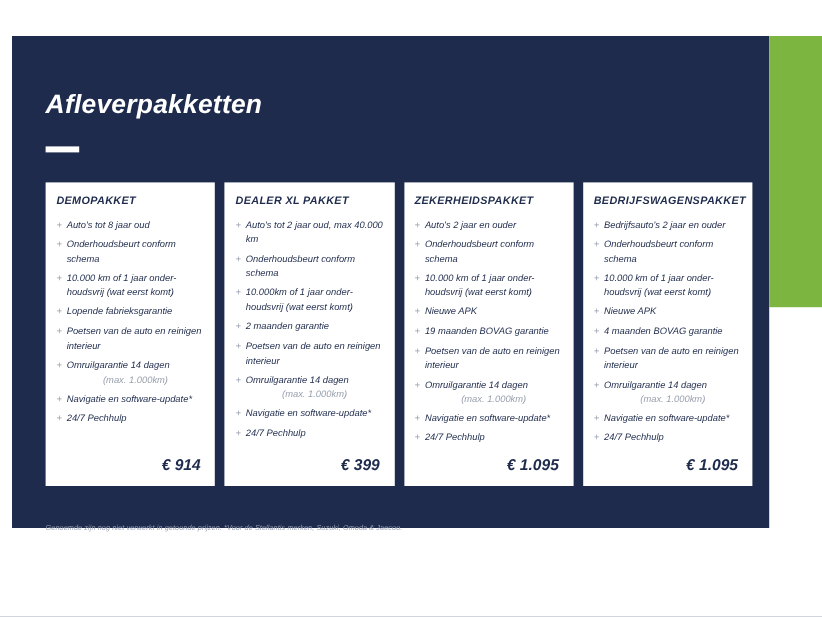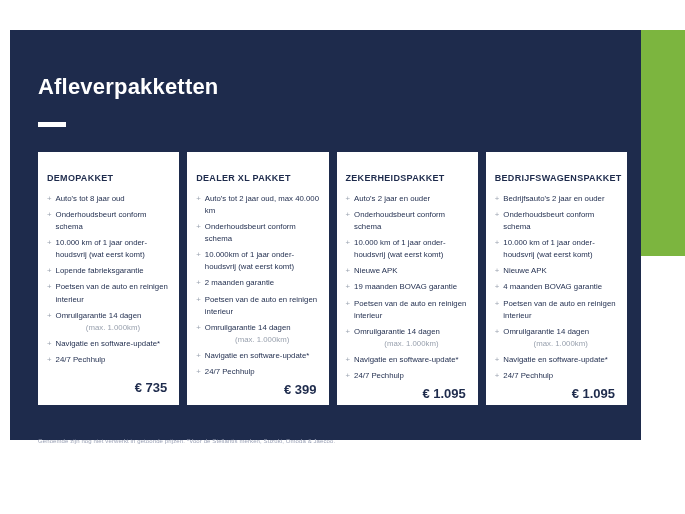--- a/index.html
+++ b/index.html
@@ -12,20 +12,21 @@
     --navy: #1e2b4c;
     --green: #7cb53f;
     --muted: #99a1ae;
   }
 
   .panel {
     position: absolute;
     left: 10px; top: 30px;
     width: 631px; height: 410px;
     background: var(--navy);
+    font-style: italic;
   }
   .green-bar {
     position: absolute;
     left: 641px; top: 30px;
     width: 44px; height: 226px;
     background: var(--green);
   }
 
   .title {
     position: absolute;
@@ -47,21 +48,21 @@
     left: 28px; top: 122px;
     width: 589px; height: 253px;
     display: flex;
     gap: 8px;
   }
   .card {
     flex: 1 1 0;
     background: #ffffff;
     display: flex;
     flex-direction: column;
-    padding: 21px 9px 10px 9px;
+    padding: 10px 9px 10px 9px;
     min-width: 0;
   }
   .card-title {
     font-size: 9px;
     font-weight: 700;
     color: var(--navy);
     letter-spacing: .3px;
     margin-bottom: 10px;
   }
   ul.features { list-style: none; }
@@ -131,21 +132,21 @@
           </li>
           <li>
             <span class="plus">+</span>
             <span class="featbody">Navigatie en software-update*</span>
           </li>
           <li>
             <span class="plus">+</span>
             <span class="featbody">24/7 Pechhulp</span>
           </li>
         </ul>
-      <div class="price">€ 735</div>
+      <div class="price">€ 914</div>
     </section>
 
     <section class="card">
       <h2 class="card-title">DEALER XL PAKKET</h2>
       <ul class="features">
           <li>
             <span class="plus">+</span>
             <span class="featbody">Auto's tot 2 jaar oud, max 40.000 km</span>
           </li>
           <li>

